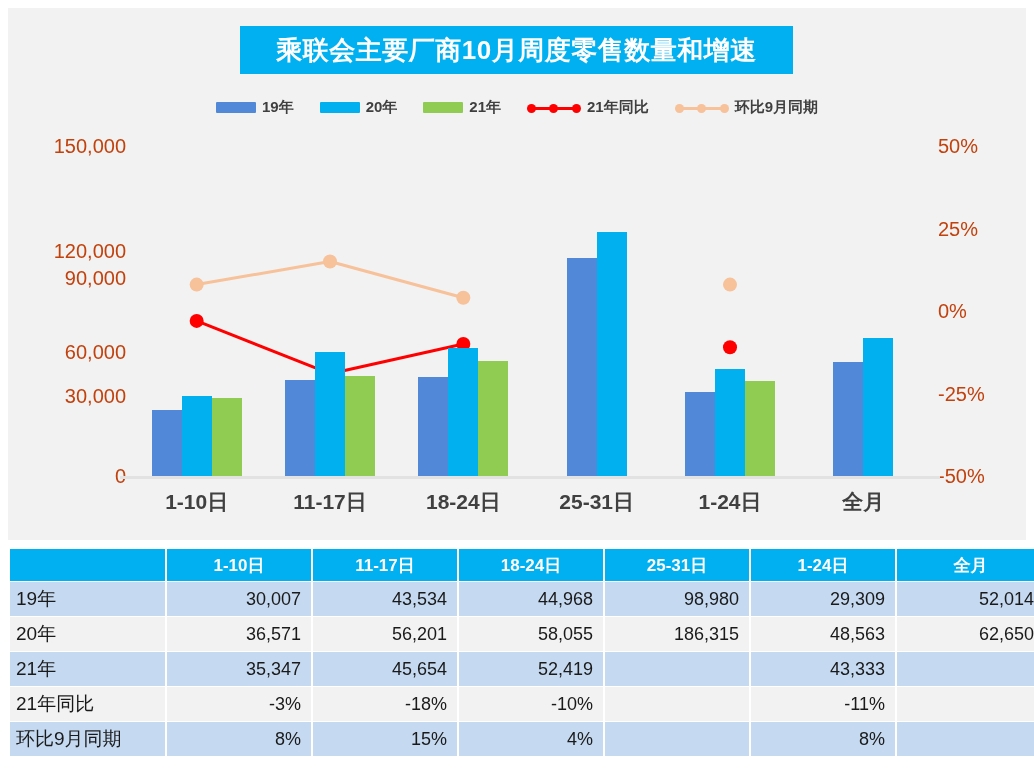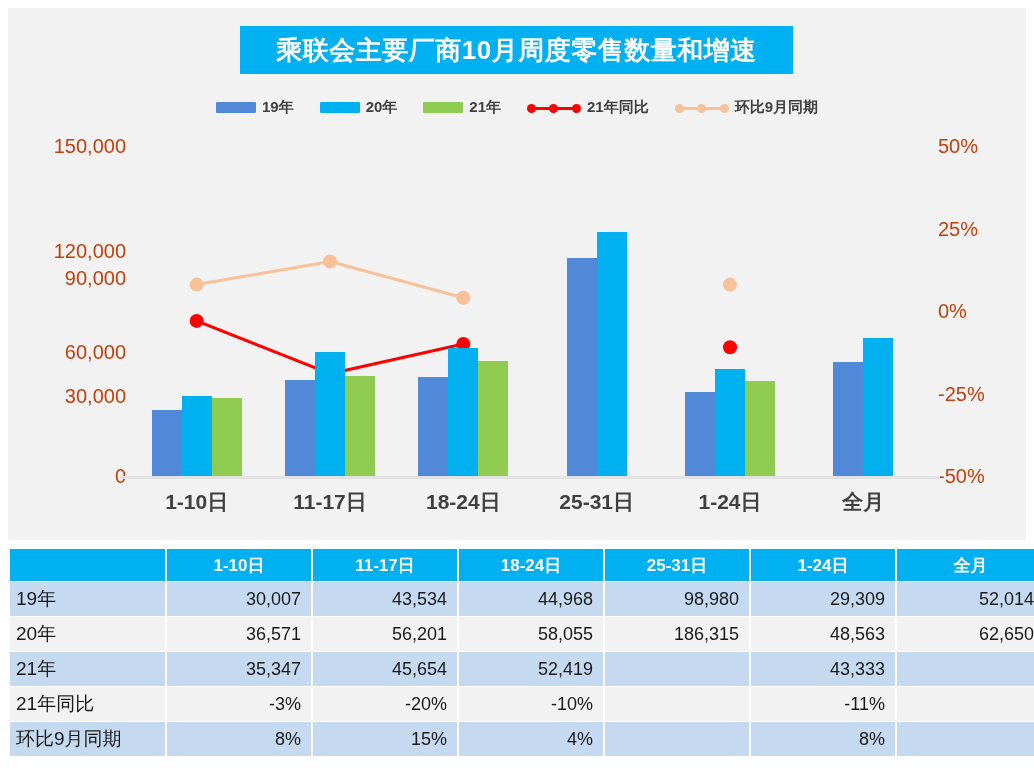--- a/index.html
+++ b/index.html
@@ -415,21 +415,21 @@
             <td>35,347</td>
             <td>45,654</td>
             <td>52,419</td>
             <td></td>
             <td>43,333</td>
             <td></td>
           </tr>
           <tr class="band-b">
             <td class="rowlabel">21年同比</td>
             <td>-3%</td>
-            <td>-20%</td>
+            <td>-18%</td>
             <td>-10%</td>
             <td></td>
             <td>-11%</td>
             <td></td>
           </tr>
           <tr class="band-a">
             <td class="rowlabel">环比9月同期</td>
             <td>8%</td>
             <td>15%</td>
             <td>4%</td>

